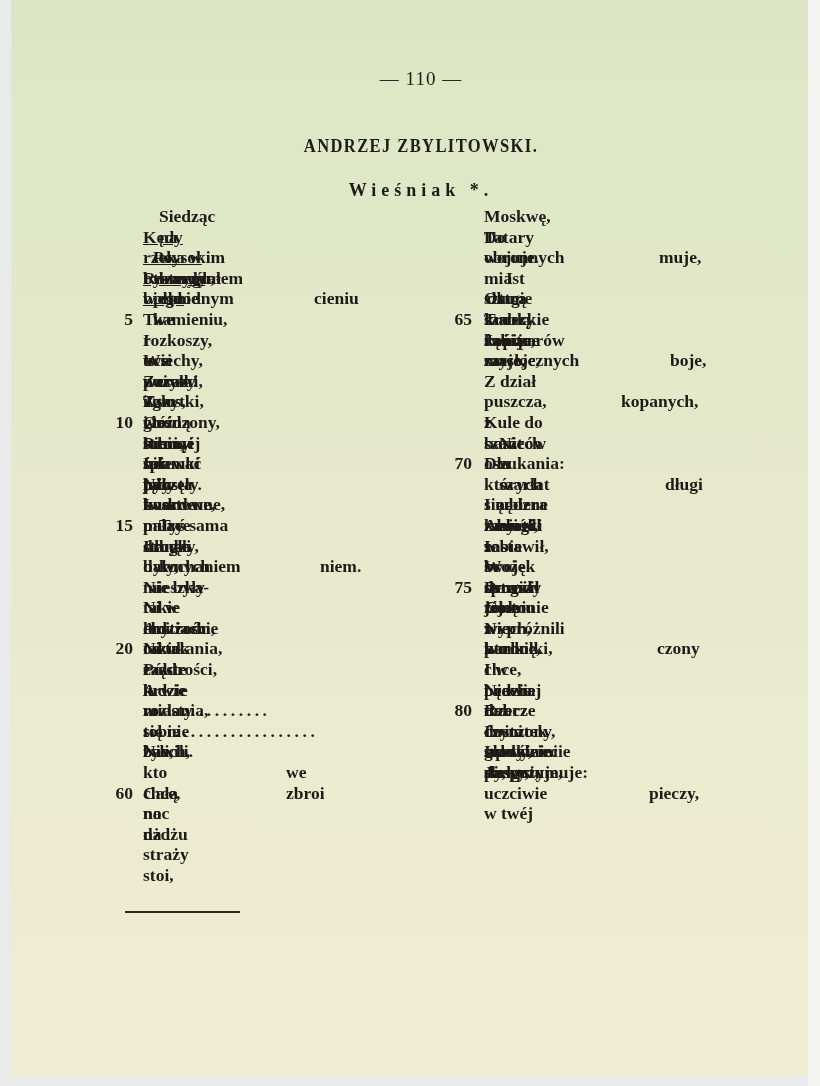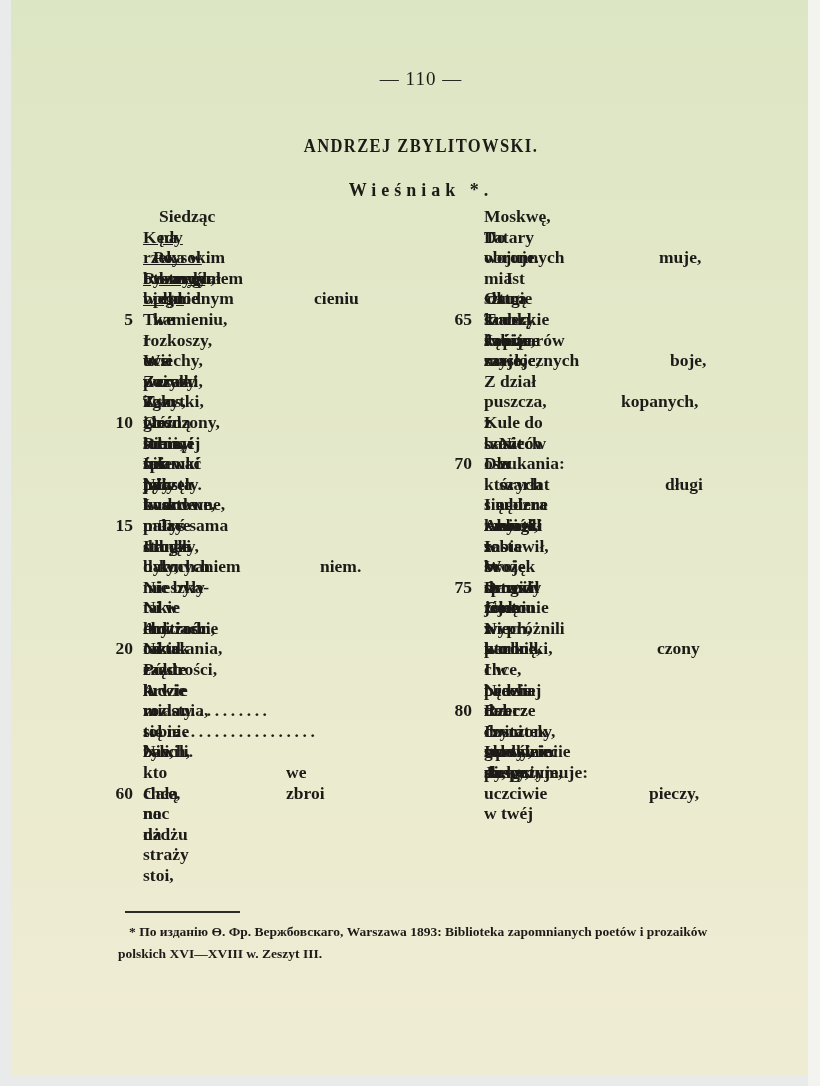--- a/index.html
+++ b/index.html
@@ -270,15 +270,14 @@
         <span class="num"></span>
         <span class="txt" style="left: 0px;">Ja, wsi, uczciwie w twéj</span>
       </div>
       <div class="line">
         <span class="num"></span>
         <span class="txt" style="left: 165px;">pieczy,</span>
       </div>
     </div>
 
   <div class="rule"></div>
-  <div class="footnote">* По изданію Ѳ. Фр. Вержбовскаго, Warszawa 1893: Biblioteka zapomnianych poetów i prozaików polskich XVI—XVIII w. Zeszyt III.</div>
 </div>
 <div class="edge-right"></div>
 
 </body></html>

